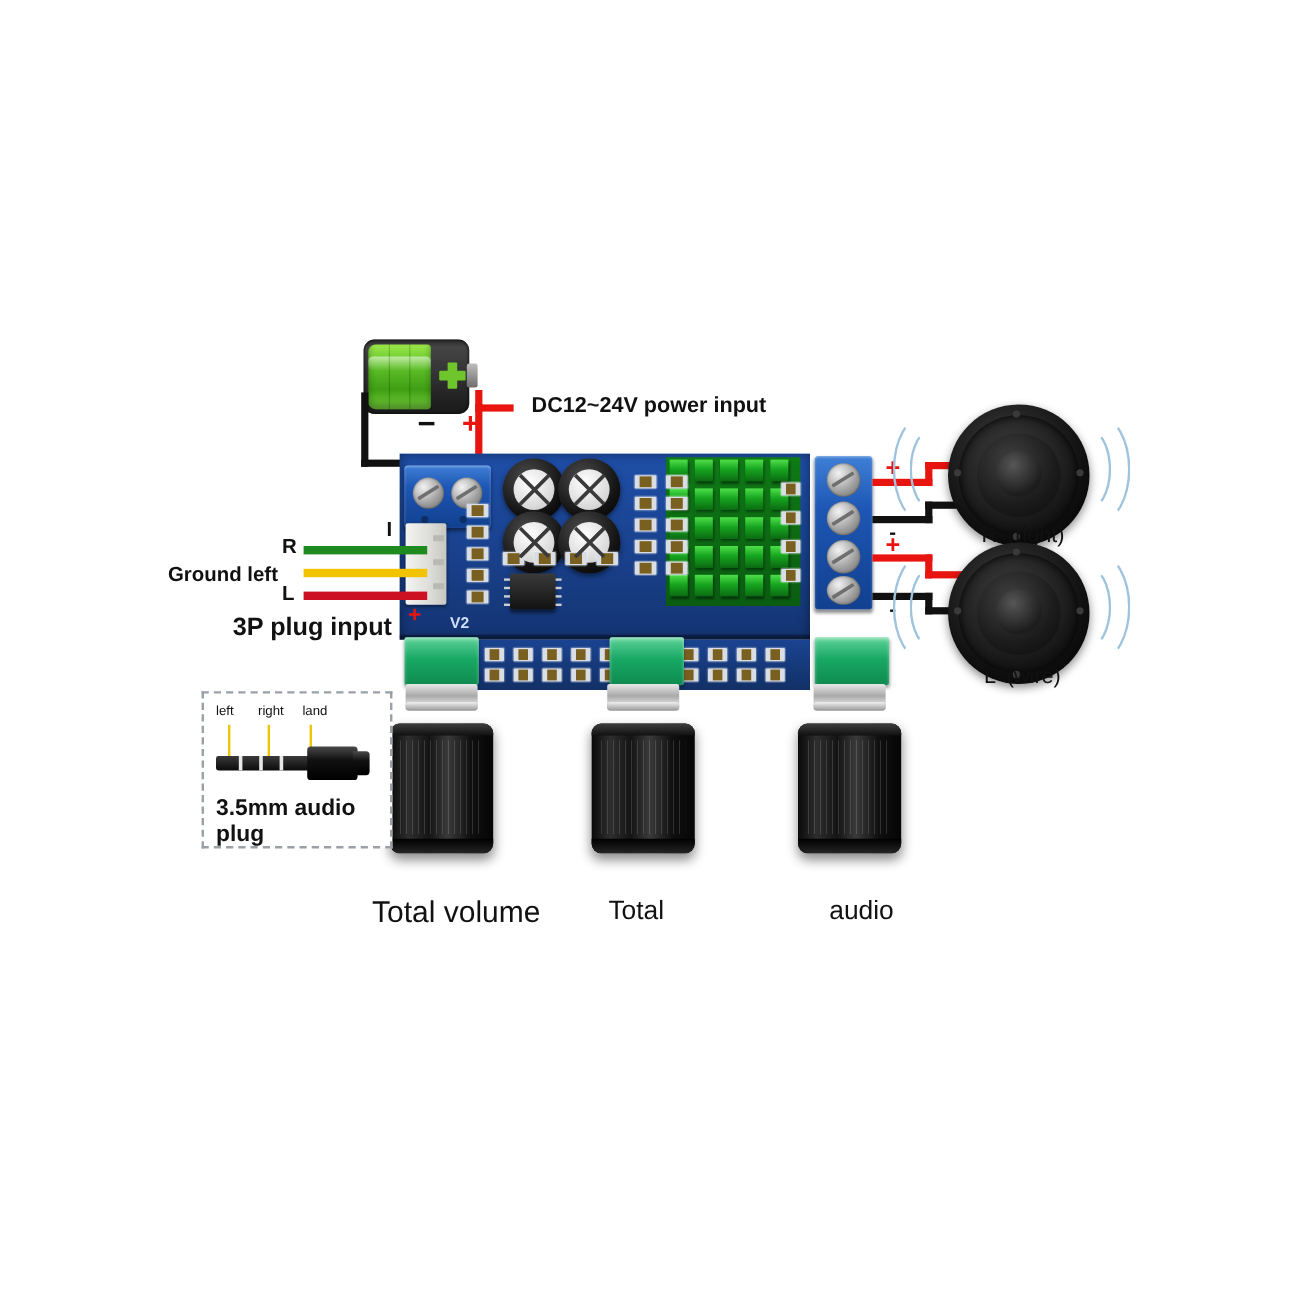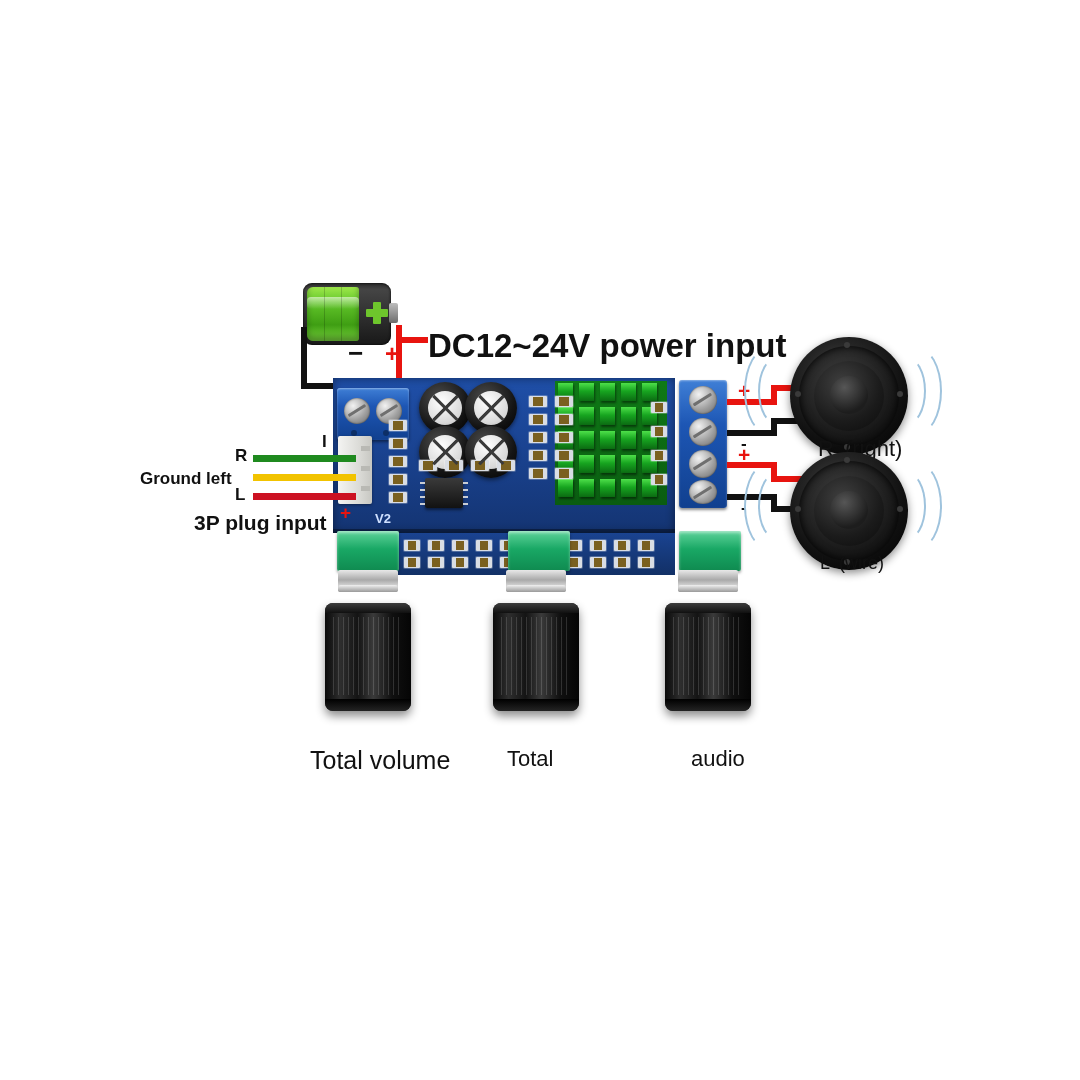--- a/index.html
+++ b/index.html
@@ -129,21 +129,21 @@
   <div class="abs" id="battery">
     <div class="bat-body">
       <div class="bat-green"></div>
       <div class="bat-seg" style="left:21px"></div>
       <div class="bat-seg" style="left:38px"></div>
       <div class="bat-plus"></div>
     </div>
     <div class="bat-tip"></div>
   </div>
 
-  <div class="abs lbl" style="left:428px;top:327px;font-size:33px;">DC12~24V power input</div>
+  <div class="abs lbl" style="left:443px;top:327px;font-size:18px;">DC12~24V power input</div>
 
   <div class="abs wire" style="left:301px;top:327px;width:6px;height:62px;"></div>
   <div class="abs wire" style="left:301px;top:383px;width:50px;height:6px;"></div>
   <div class="abs wire" style="left:345px;top:383px;width:6px;height:20px;"></div>
   <div class="abs lbl" style="left:348px;top:338px;font-size:26px;">−</div>
 
   <div class="abs wire red" style="left:396px;top:325px;width:6px;height:18px;"></div>
   <div class="abs wire red" style="left:396px;top:337px;width:32px;height:6px;"></div>
   <div class="abs wire red" style="left:396px;top:337px;width:6px;height:50px;"></div>
   <div class="abs lbl" style="left:385px;top:340px;font-size:24px;color:#e8140f;">+</div>
@@ -419,32 +419,50 @@
 
   <div class="abs spk" style="left:790px;top:337px;">
     <div class="surround"></div>
       <div class="cone"></div>
       <div class="dome"></div>
     <div class="bolt" style="left:54px;top:5px;"></div>
     <div class="bolt" style="left:54px;top:107px;"></div>
     <div class="bolt" style="left:5px;top:54px;"></div>
     <div class="bolt" style="left:107px;top:54px;"></div>
   </div>
-  <div class="abs lbl" style="left:818px;top:436px;font-size:22px;font-weight:400;">R (right)</div>
+  <div class="abs lbl" style="left:818px;top:436px;font-size:18px;font-weight:400;">R (right)</div>
 
   <div class="abs wave l" style="left:744px;top:461px;width:48px;height:86px;"></div>
   <div class="abs wave l" style="left:758px;top:471px;width:36px;height:66px;"></div>
   <div class="abs wave" style="left:890px;top:461px;width:48px;height:86px;"></div>
   <div class="abs wave" style="left:886px;top:471px;width:36px;height:66px;"></div>
 
   <div class="abs spk" style="left:790px;top:452px;">
     <div class="surround"></div>
       <div class="cone"></div>
       <div class="dome"></div>
     <div class="bolt" style="left:54px;top:5px;"></div>
     <div class="bolt" style="left:54px;top:107px;"></div>
     <div class="bolt" style="left:5px;top:54px;"></div>
     <div class="bolt" style="left:107px;top:54px;"></div>
   </div>
   <div class="abs lbl" style="left:820px;top:553px;font-size:18px;font-weight:400;">L (wire)</div>
 
+  <div class="abs" id="inset">
+    <div class="ptr-lbl" style="left:10px;top:9px;">left</div>
+    <div class="ptr-lbl" style="left:45px;top:9px;">right</div>
+    <div class="ptr-lbl" style="left:82px;top:9px;">land</div>
+
+    <div class="ptr" style="left:20px;top:26px;height:26px;"></div>
+    <div class="ptr" style="left:53px;top:26px;height:26px;"></div>
+    <div class="ptr" style="left:88px;top:26px;height:26px;"></div>
+
+    <div class="plug-shaft" style="left:10px;top:52px;width:78px;height:12px;border-radius:2px 0 0 2px;"></div>
+    <div class="plug-ring" style="left:29px;top:52px;height:12px;"></div>
+    <div class="plug-ring" style="left:46px;top:52px;height:12px;"></div>
+    <div class="plug-ring" style="left:63px;top:52px;height:12px;"></div>
+    <div class="plug-body" style="left:86px;top:44px;width:42px;height:28px;"></div>
+    <div class="plug-body" style="left:124px;top:48px;width:14px;height:20px;border-radius:0 3px 3px 0;"></div>
+
+    <div class="abs" style="left:10px;top:85px;font-size:19px;font-weight:700;color:#111;">3.5mm audio plug</div>
+  </div>
 
 </div>
 
 </body></html>

